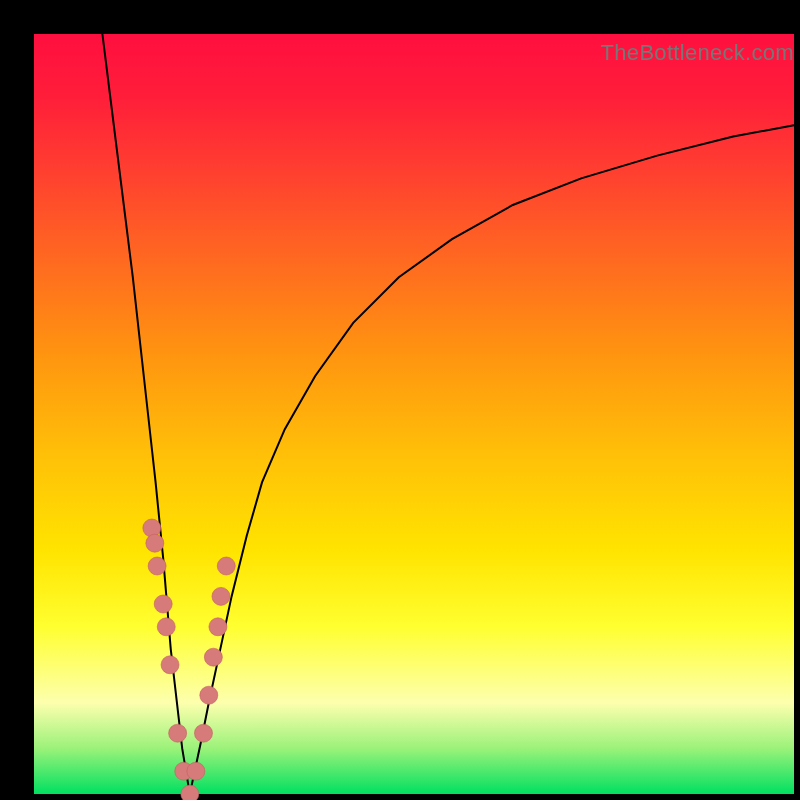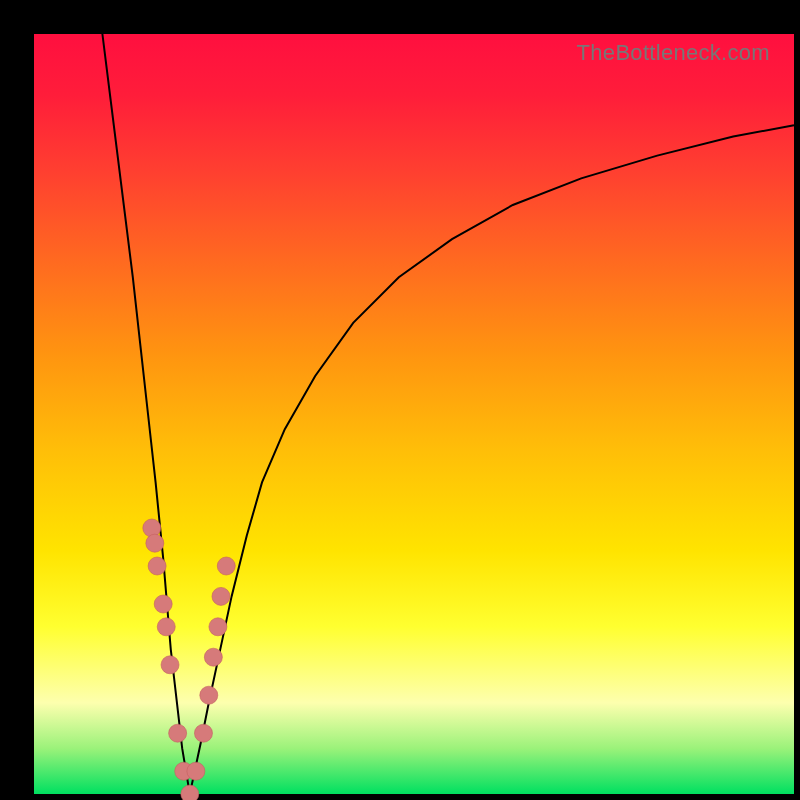--- a/index.html
+++ b/index.html
@@ -35,21 +35,21 @@
       #ffe400 68%,
       #ffff30 78%,
       #fdffae 88%,
       #9bf27a 94%,
       #00e060 100%
     );
   }
   .watermark {
     position: absolute;
     top: 6px;
-    right: 24px;
+    right: 0;
     color: #777;
     font-size: 22px;
     font-weight: 500;
     letter-spacing: 0.3px;
     user-select: none;
   }
   svg.curve-layer {
     position: absolute;
     left: 0;
     top: 0;

